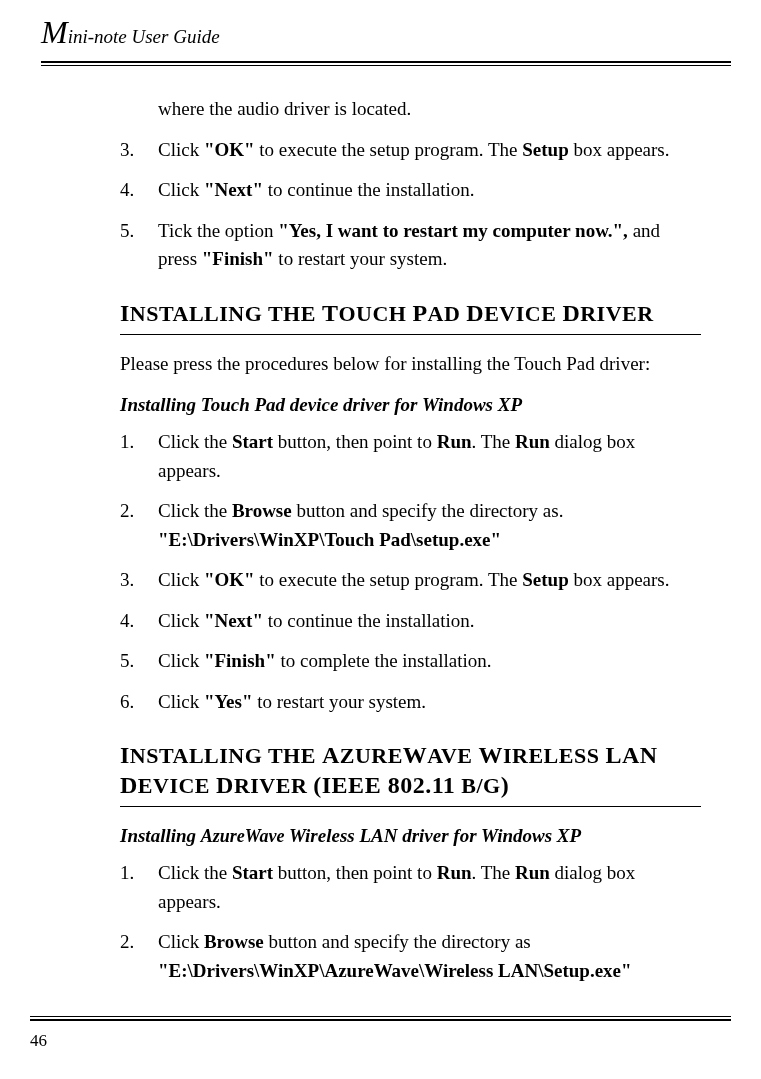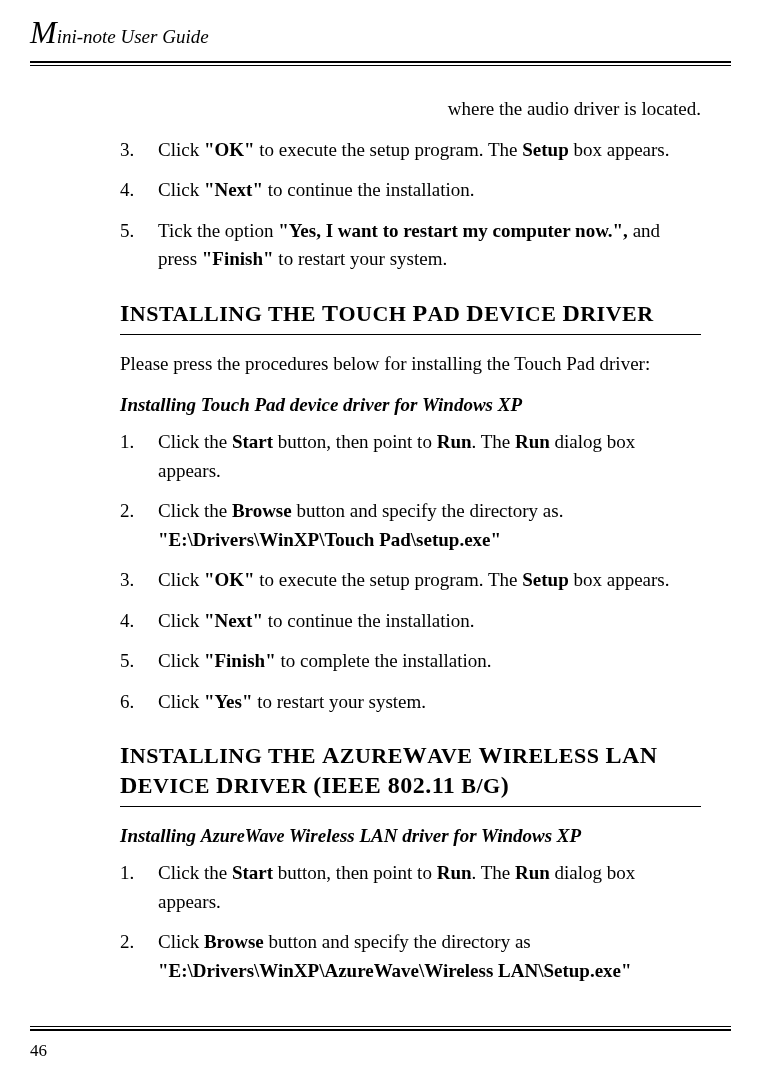--- a/index.html
+++ b/index.html
@@ -9,21 +9,21 @@
     }
     body {
       width: 761px;
       height: 1079px;
       background: #ffffff;
       font-family: Georgia, 'Times New Roman', serif;
       color: #000000;
       position: relative;
     }
     .header-area {
-      padding: 14px 30px 0 30px;
+      padding: 14px 30px 0 41px;
     }
     .guide-title {
       font-style: italic;
       font-size: 19px;
       padding-bottom: 8px;
     }
     .guide-title .big-m {
       font-size: 32px;
       font-style: italic;
       font-weight: normal;
@@ -75,21 +75,21 @@
     }
     .sub-heading {
       font-size: 19px;
       font-weight: bold;
       font-style: italic;
       margin-top: 18px;
       margin-bottom: 12px;
     }
     .footer-area {
       position: absolute;
-      bottom: 18px;
+      bottom: 28px;
       left: 30px;
       right: 30px;
     }
     .footer-rule {
       border: none;
       border-top: 1px solid #000;
       border-bottom: 2.5px solid #000;
       height: 5px;
       margin-bottom: 10px;
     }
@@ -105,21 +105,21 @@
 
 <div class="header-area">
   <div class="guide-title">
     <span class="big-m">M</span><span>ini-note User Guide</span>
   </div>
   <hr class="header-rule">
 </div>
 
 <div class="content">
 
-  <div class="para" style="margin-left:38px;text-align:right;">where the audio driver is located.</div>
+  <div class="para" style="margin-left:38px;">where the audio driver is located.</div>
 
   <div class="ol-item">
     <div class="ol-num">3.</div>
     <div class="ol-body">
       <span>Click </span><span class="bold">"OK"</span><span> to execute the setup program. The </span><span class="bold">Setup</span><span> box appears.</span>
     </div>
   </div>
 
   <div class="ol-item">
     <div class="ol-num">4.</div>

